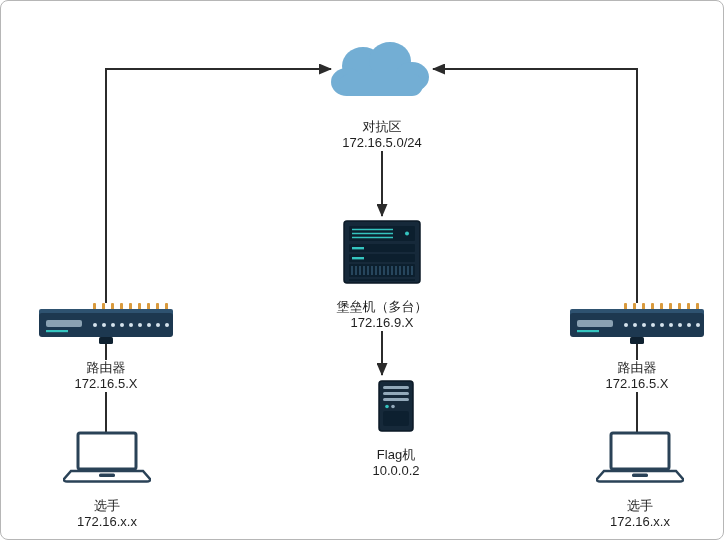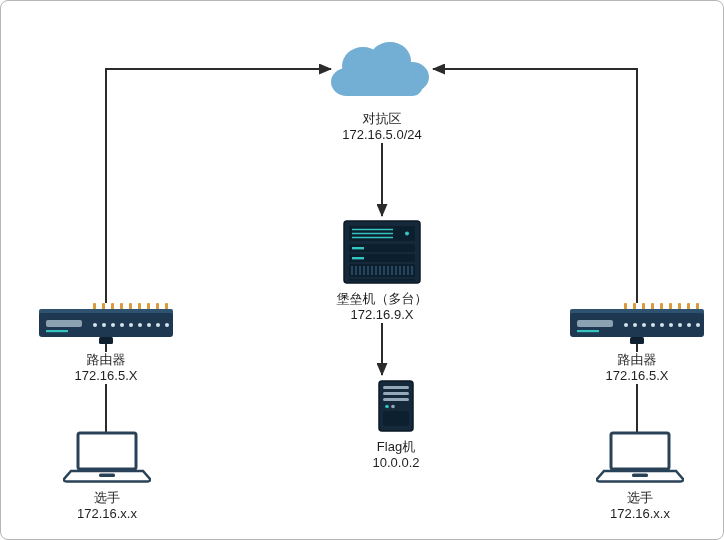--- a/index.html
+++ b/index.html
@@ -17,21 +17,21 @@
   .node{
     position:absolute;z-index:2;
     display:flex;flex-direction:column;align-items:center;
   }
   .node svg{display:block;}
   .label{
     font-size:13px;line-height:16px;color:#1f1f1f;
     white-space:nowrap;text-align:center;
     background:#ffffff;padding:0 2px;
   }
-  .label.name{margin-top:7px;}
+  .label.name{margin-top:15px;}
 </style>
 </head>
 <body>
 
 <div id="canvas">
 
   <svg class="wires" width="722" height="538" aria-hidden="true">
     <defs>
       <marker id="arrow" markerUnits="userSpaceOnUse" markerWidth="13" markerHeight="11" refX="12" refY="5.5" orient="auto">
         <path d="M0,0 L13,5.5 L0,11 Z" fill="#2b2b2b"></path>

